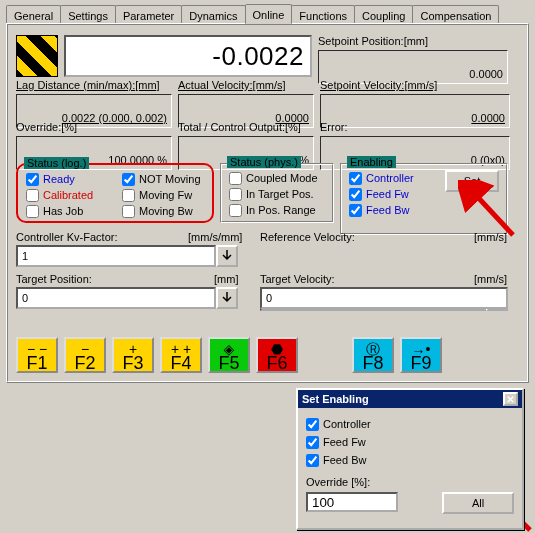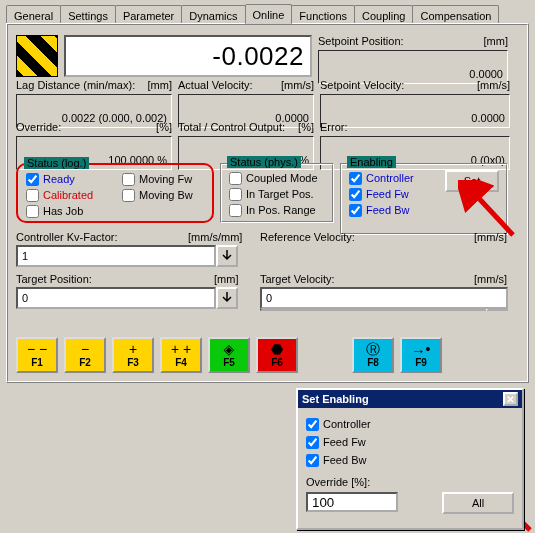--- a/index.html
+++ b/index.html
@@ -49,24 +49,24 @@
   .caution { width:42px; height:42px; float:left; margin-right:6px; background:#000; position:relative; overflow:hidden; border:1px solid #000;}
   .caution::before { content:""; position:absolute; top:-10px; left:-20px; width:80px; height:80px;
     background: repeating-linear-gradient(45deg, #FFD400 0 10px, #000 10px 20px); }
   .bigval {
     height:42px; width:248px; float:left;
     background:#fff; border:2px inset #aaa;
     display:flex; align-items:center; justify-content:flex-end;
     font-size:26px; padding-right:6px; letter-spacing:0.5px;
   }
   .setpoint-block { float:left; width:190px; margin-left:6px; }
-  .lblline { height:15px; display:flex; justify-content:space-between; }
+  .lblline { height:15px; display:flex; }
   .lblline .unit { text-align:right; }
   .valline { height:18px; background:#D4D0C8; border:1px inset #fff; border-top-color:#808080; border-left-color:#808080; text-align:right; padding:16px 4px; line-height:14px;}
-  .statrow { position:absolute; top:54px; left:8px; right:8px; height:34px; display:flex; gap:6px;}
+  .statrow { position:absolute; top:54px; left:8px; right:8px; height:34px; display:flex; gap:6px;text-decoration:underline;}
   .statblk { }
   .statblk .valline { min-width:90px; }
   .col3 { position:absolute; top:96px; left:8px; right:8px; height:34px; display:flex; gap:6px;}
   
   .gbox { position:absolute; border:1px solid #808080; border-right-color:#fff; border-bottom-color:#fff; border-radius:0; }
   .gbox .in { position:absolute; inset:0; border:1px solid #fff; border-right-color:#808080; border-bottom-color:#808080;}
   .gbox .title { position:absolute; top:-8px; left:6px; background:#0f766e; padding:0 3px; }
   .redrr { border:2px solid #E00000 !important; border-radius:10px; }
   .chk { display:flex; align-items:center; height:16px; }
   .chk input { width:13px; height:13px; margin:0 4px 0 0; }
@@ -75,21 +75,21 @@
   
   .inprow { position:absolute; display:flex; align-items:center; }
   .txtinput { background:#fff; border:2px inset #aaa; height:22px; padding:2px 4px; font-size:11px;}
   .dnbtn { width:22px; height:22px; background:#D4D0C8; border:2px outset #fff; display:flex; align-items:center; justify-content:center;}
   .dnbtn svg { width:12px; height:12px; }
   .lblleft { position:absolute; }
   
   .frow { position:absolute; top:312px; left:8px; display:flex; gap:6px; }
   .fb { width:42px; height:36px; border:2px outset #ddd; display:flex; flex-direction:column; align-items:center; justify-content:center; font-size:13px; padding-top:1px;}
   .fb .glyph { height:14px; display:flex; align-items:center; justify-content:center; font-size:14px; line-height:14px;}
-  .fb .fl { font-size:10px; line-height:14px;font-weight:bold;}
+  .fb .fl { font-size:18px; line-height:14px;}
   .yellow { background:#FFD400; color:#000;}
   .green { background:#0AC80A; color:#000;}
   .rred { background:#E00000; color:#000;}
   .cyan { background:#00B8E0; color:#000;}
   .gap { width:42px; height:36px;}
   .btn3d { background:#D4D0C8; border:2px outset #fff; height:22px; padding:0 10px; font-size:11px; min-width:54px;}
   
   .arrow { position:absolute; width:60px; height:60px; }
   .arrow svg { width:100%; height:100%; }
   
@@ -190,20 +190,24 @@
       <label class="chk">
             <input type="checkbox" style="">
             <span class="red">Calibrated</span>
           </label>
       <label class="chk">
             <input type="checkbox" style="">
             <span>Has Job</span>
           </label>
     </div>
     <div style="position:absolute; top:6px; left:104px; display:flex; flex-direction:column;">
+      <label class="chk">
+            <input type="checkbox" checked="" style="">
+            <span>NOT Moving</span>
+          </label>
       <label class="chk">
             <input type="checkbox" style="">
             <span>Moving Fw</span>
           </label>
       <label class="chk">
             <input type="checkbox" style="">
             <span>Moving Bw</span>
           </label>
     </div>
   </div>

